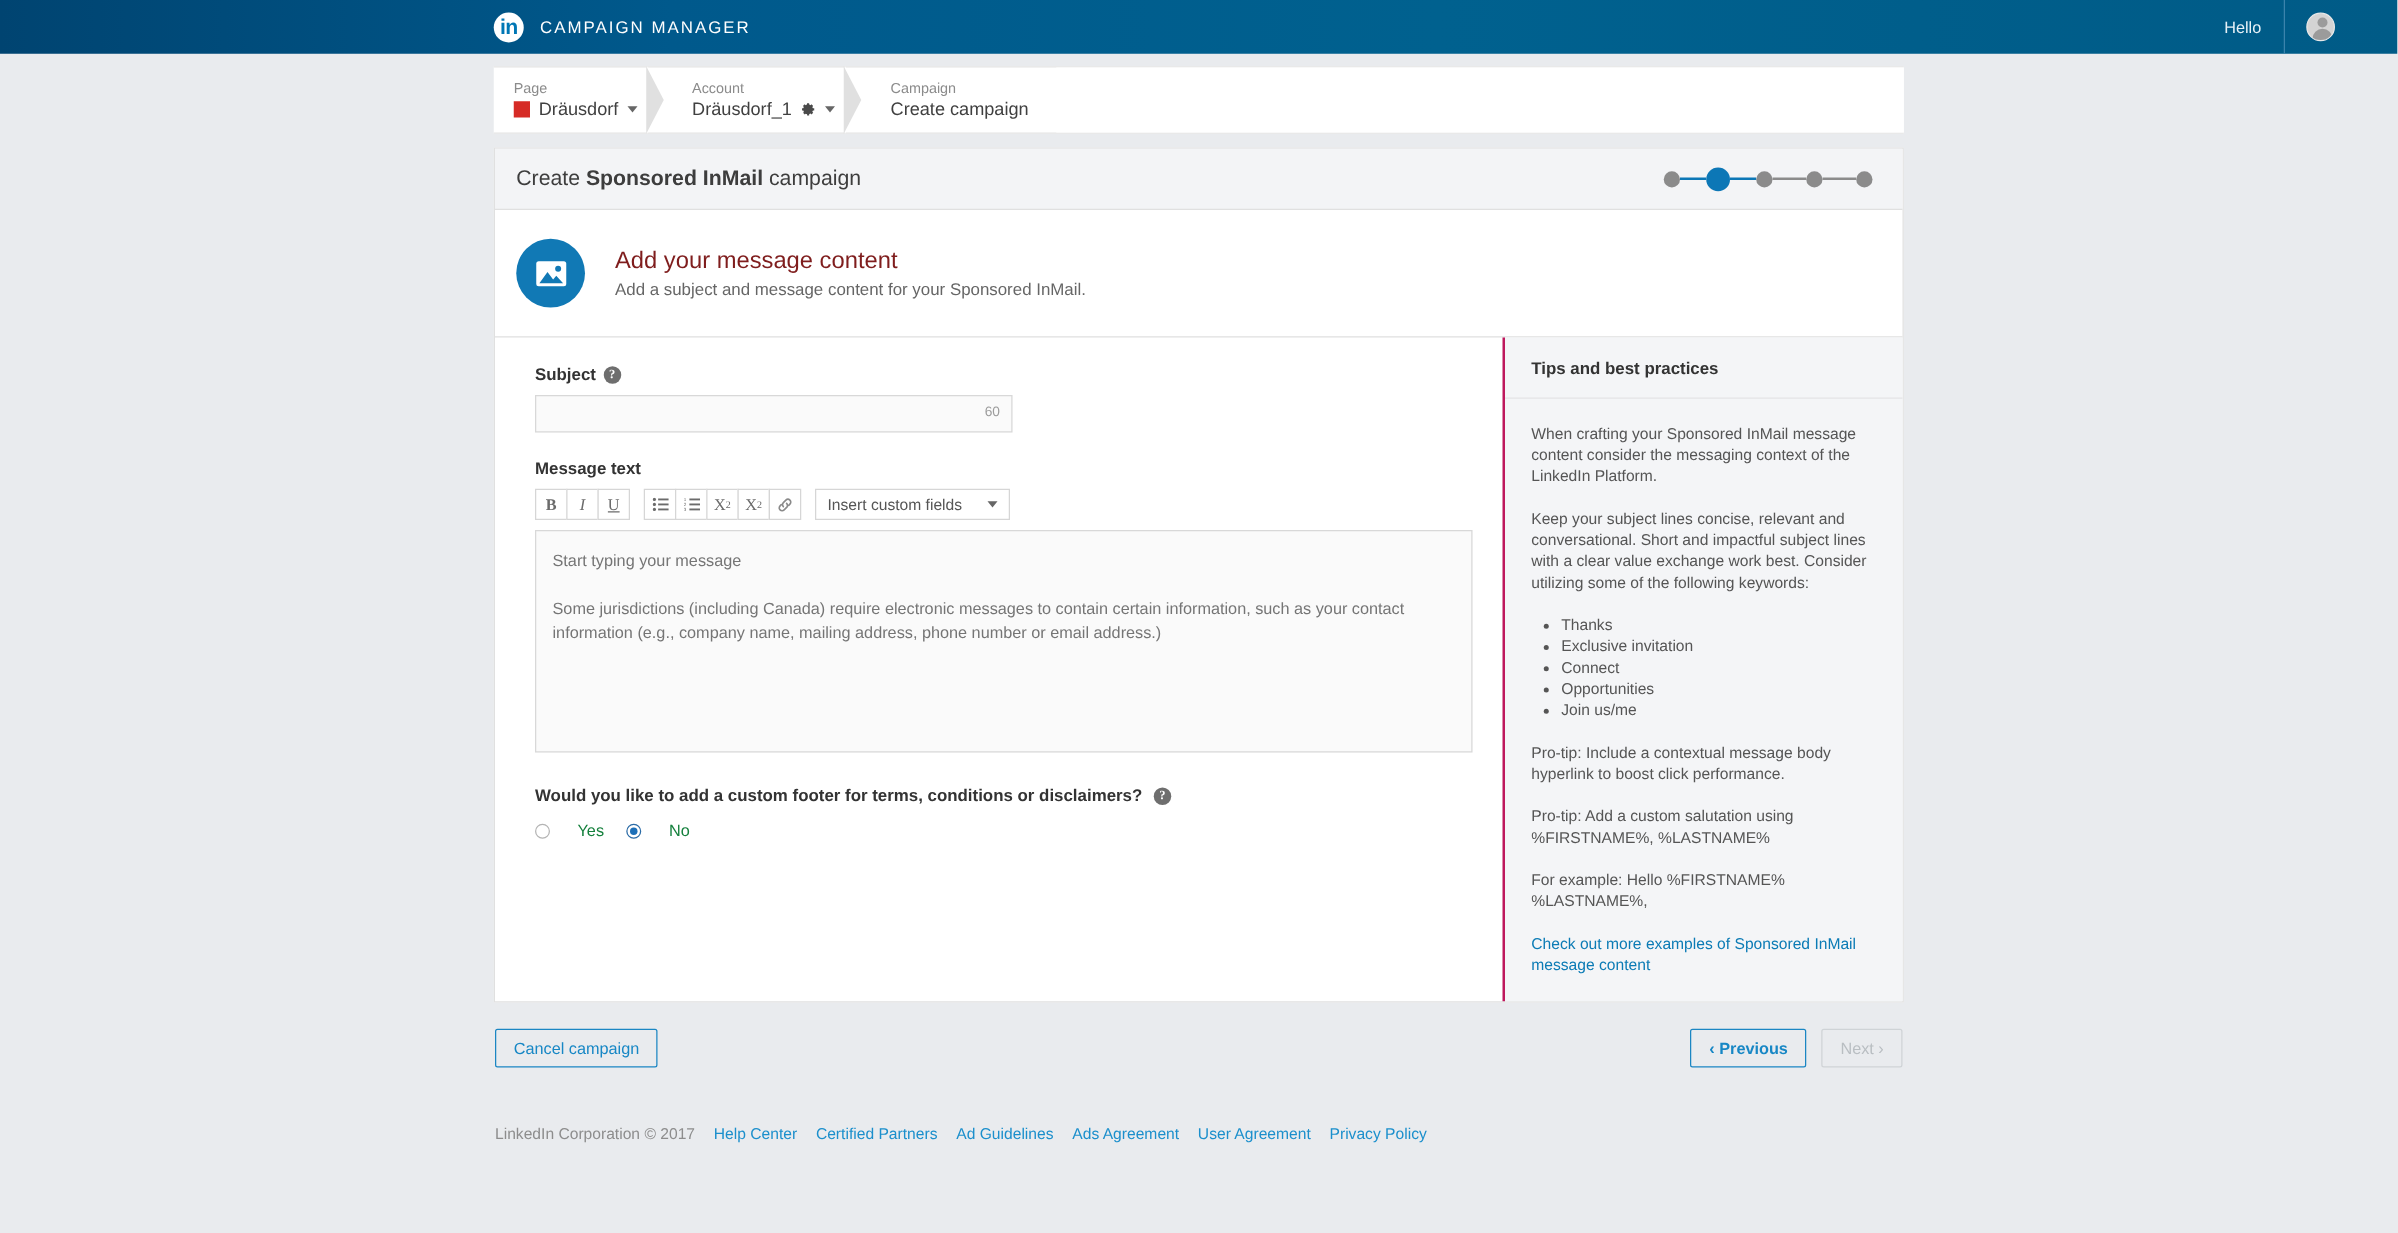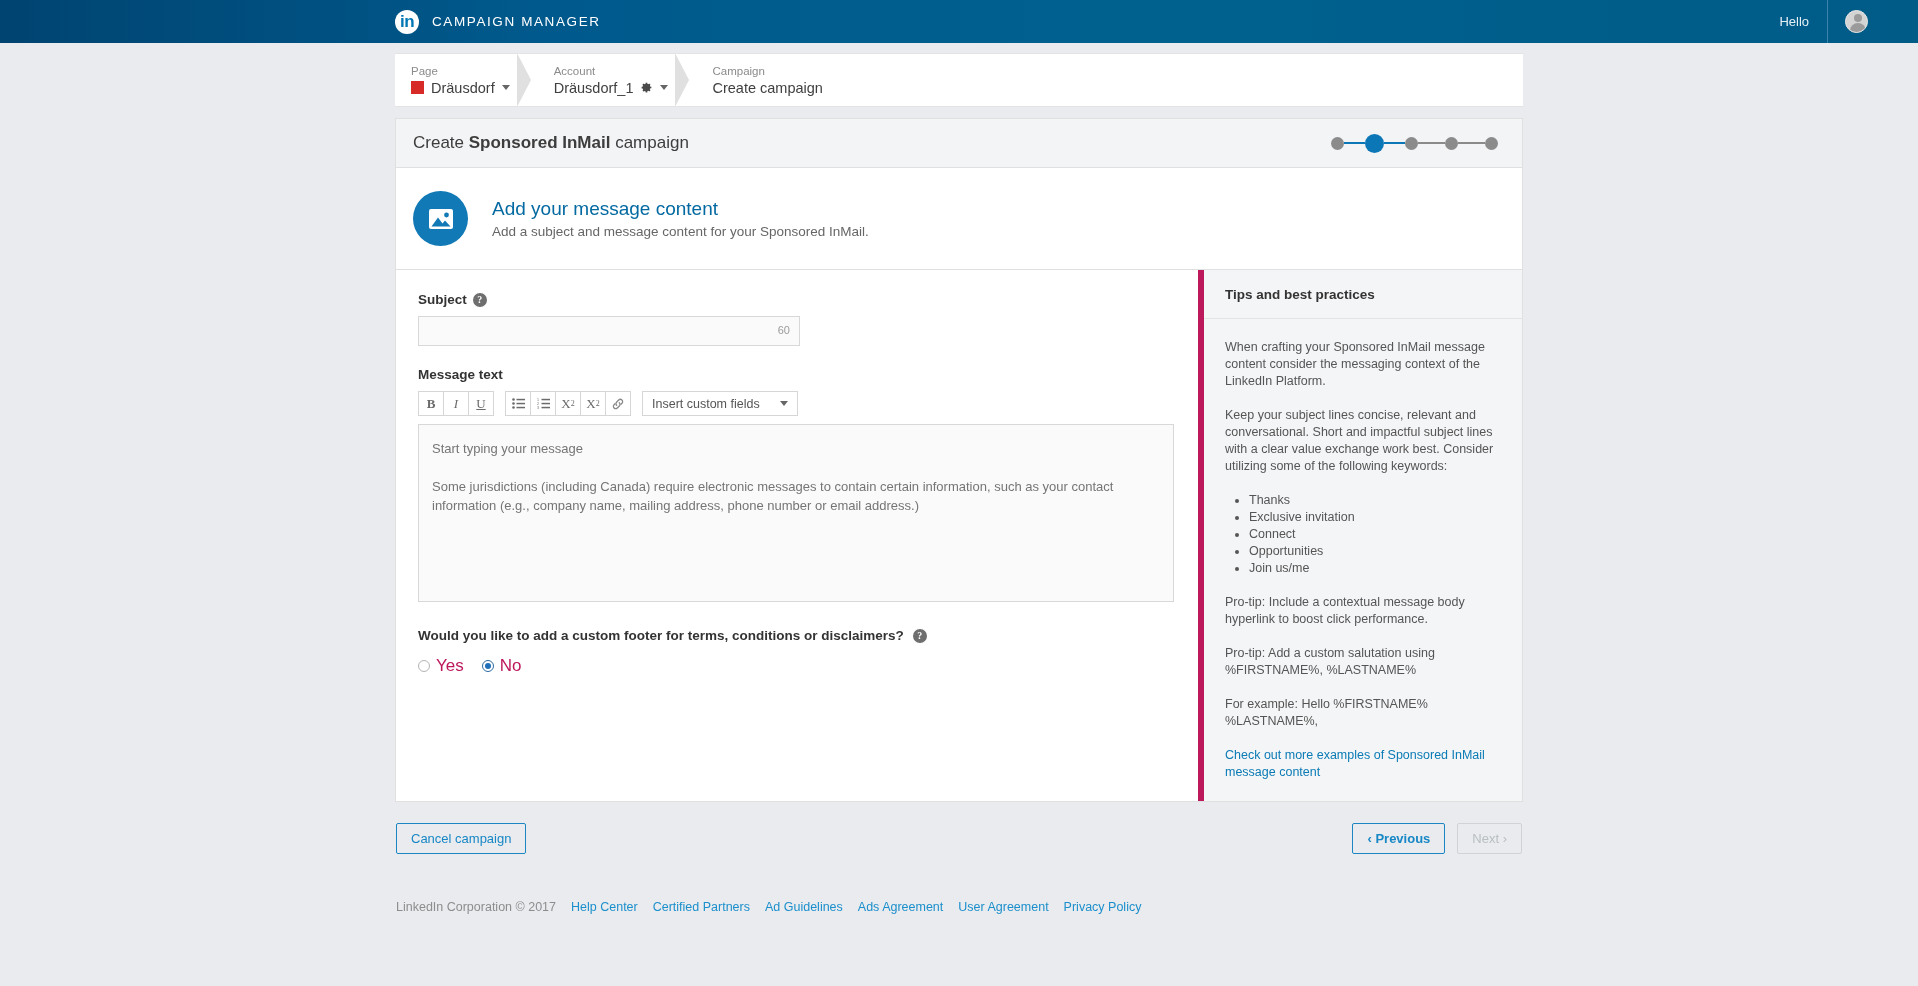--- a/index.html
+++ b/index.html
@@ -240,39 +240,39 @@
     width: 55px; height: 55px;
     border-radius: 50%;
     background: #1179b5;
     display: flex;
     align-items: center;
     justify-content: center;
     flex: none;
   }
   .header-h {
     font-size: 19px;
-    color: #0369a1;
+    color: #7f1d1d;
     margin: 0 0 4px 0;
     font-weight: 400;
   }
   .header-sub {
     font-size: 13.5px;
     color: #666;
   }
 
   
   .card-body {
     display: flex;
     align-items: stretch;
     min-height: 510px;
   }
   .form-col {
     width: 808px;
-    padding: 22px 24px 24px 22px;
-    border-right: 6px solid #be185d;
+    padding: 22px 24px 24px 32px;
+    border-right: 2px solid #be185d;
   }
   .tips-col {
     flex: 1;
     background: #f4f5f7;
   }
 
   
   .field-label {
     font-size: 13.5px;
     font-weight: bold;
@@ -384,23 +384,23 @@
   }
   .radio-row {
     display: flex;
     align-items: center;
     gap: 18px;
     margin-top: 13px;
   }
   .radio-item {
     display: flex;
     align-items: center;
-    gap: 6px;
-    font-size: 17px;
-    color: #be185d;
+    gap: 22px;
+    font-size: 13px;
+    color: #15803d;
     cursor: pointer;
   }
   .radio {
     width: 12px; height: 12px;
     border-radius: 50%;
     border: 1px solid #b4b4b4;
     background: #fff;
     position: relative;
     flex: none;
   }

